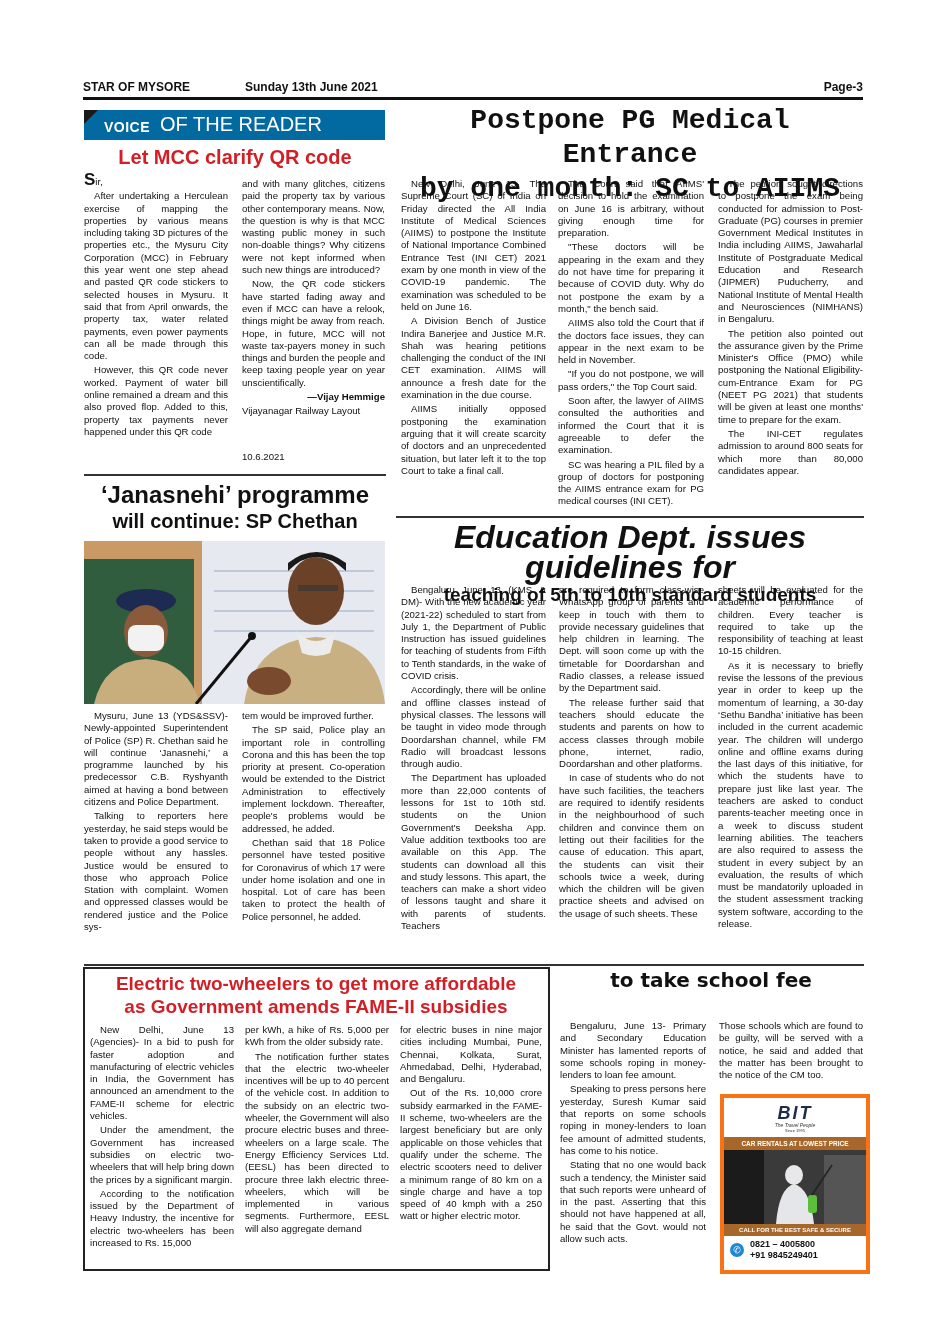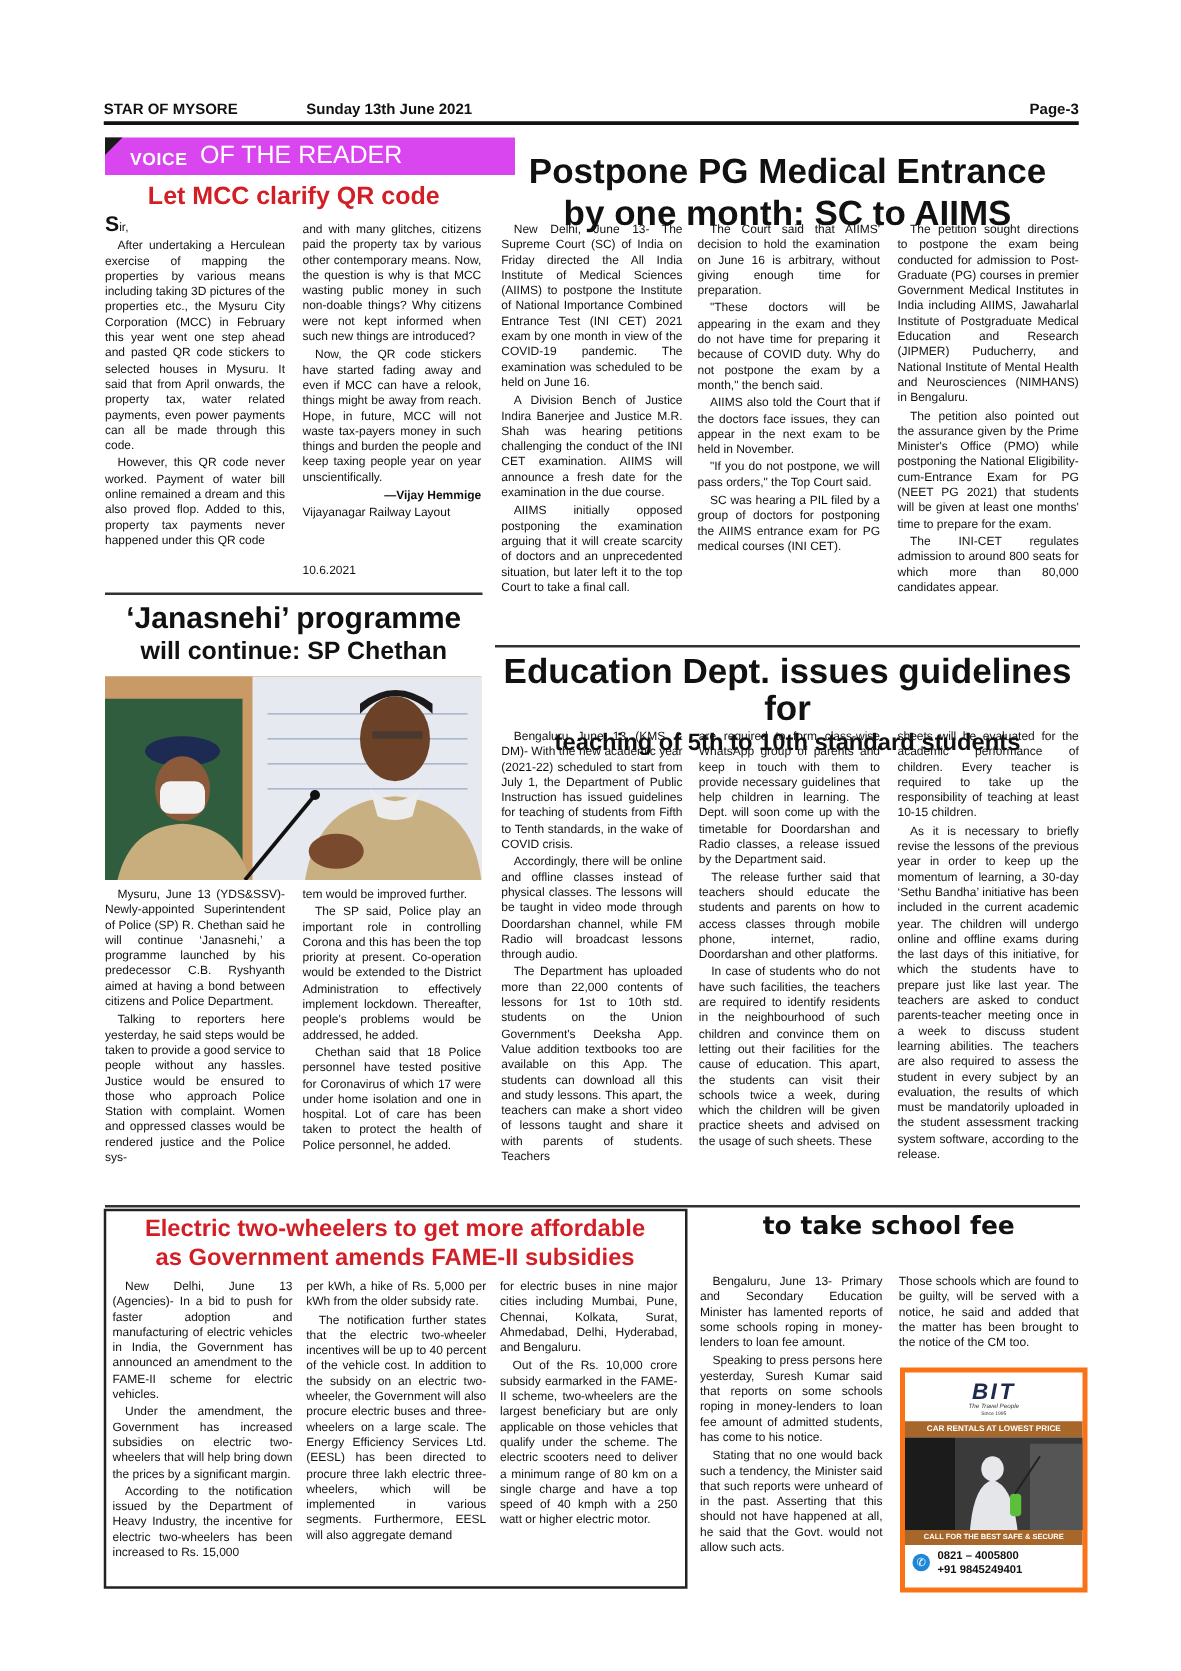--- a/index.html
+++ b/index.html
@@ -7,21 +7,21 @@
   .abs { position:absolute; }
   .masthead { left:83px; top:80px; width:780px; height:16px; font-weight:bold; font-size:12px; }
   .masthead .paper { position:absolute; left:0; top:0; }
   .masthead .date { position:absolute; left:162px; top:0; }
   .masthead .page { position:absolute; right:0; top:0; }
   .rule-top { left:83px; top:97px; width:780px; height:3px; background:#111; }
   .col-text { font-size:9.6px; line-height:12.3px; text-align:justify; hyphens:manual; }
   .col-text p { margin:0; text-indent:10px; }
   .col-text p + p { margin-top:2px; }
   .col-text p.noind { text-indent:0; }
-  .voice-banner { left:84px; top:110px; width:301px; height:30px; background:#d946ef;padding-left:27px; }
+  .voice-banner { left:84px; top:110px; width:301px; height:30px; background:#0369a1; }
   .voice-banner .corner { position:absolute; left:0; top:0; width:0; height:0; border-top:14px solid #1a1a1a; border-right:14px solid transparent; }
   .voice-banner .v1 { position:absolute; left:20px; top:9px; font-weight:bold; font-size:14px; color:#fff; letter-spacing:0.5px; }
   .voice-banner .v2 { position:absolute; left:76px; top:3px; font-size:20px; color:#fff; }
   .red-head { color:#d21f26; font-weight:bold; }
   .black-head { color:#111; font-weight:bold; text-align:center; }
   .hr { background:#333; height:2px; }
   .photo { left:84px; top:541px; width:301px; height:163px; overflow:hidden; background:#c9b08a; }
   .ad-box { left:720px; top:1094px; width:142px; height:172px; border:4px solid #f97316; background:#fff; }
   .ev-box { left:83px; top:967px; width:463px; height:300px; border:2px solid #222; }
 </style>
@@ -48,34 +48,35 @@
 </div>
 <div class="abs col-text" style="left:242px;top:178px;width:143px;">
   <p class="noind">and with many glitches, citizens paid the property tax by various other contemporary means. Now, the question is why is that MCC wasting public money in such non-doable things? Why citizens were not kept informed when such new things are introduced?</p>
   <p>Now, the QR code stickers have started fading away and even if MCC can have a relook, things might be away from reach. Hope, in future, MCC will not waste tax-payers money in such things and burden the people and keep taxing people year on year unscientifically.</p>
   <p class="noind" style="text-align:right;font-weight:bold;">—Vijay Hemmige</p>
   <p class="noind" style="text-align:left;">Vijayanagar Railway Layout</p>
   <p class="noind" style="text-align:left;margin-top:33px;">10.6.2021</p>
 </div>
 <div class="abs hr" style="left:84px;top:474px;width:302px;"></div>
 
-<div class="abs black-head" style="left:396px;top:104px;width:468px;font-size:28px;line-height:34px;font-family:Liberation Sans, sans-serif;margin-top:16px;">
+<div class="abs black-head" style="left:396px;top:104px;width:468px;font-size:28px;line-height:34px;font-family:Liberation Mono, monospace;">
   <div>Postpone PG Medical Entrance</div>
   <div>by one month: SC to AIIMS</div>
 </div>
 <div class="abs col-text" style="left:401px;top:178px;width:145px;">
   <p>New Delhi, June 13- The Supreme Court (SC) of India on Friday directed the All India Institute of Medical Sciences (AIIMS) to postpone the Institute of National Importance Combined Entrance Test (INI CET) 2021 exam by one month in view of the COVID-19 pandemic. The examination was scheduled to be held on June 16.</p>
   <p>A Division Bench of Justice Indira Banerjee and Justice M.R. Shah was hearing petitions challenging the conduct of the INI CET examination. AIIMS will announce a fresh date for the examination in the due course.</p>
   <p>AIIMS initially opposed postponing the examination arguing that it will create scarcity of doctors and an unprecedented situation, but later left it to the top Court to take a final call.</p>
 </div>
 <div class="abs col-text" style="left:558px;top:178px;width:146px;">
   <p>The Court said that AIIMS' decision to hold the examination on June 16 is arbitrary, without giving enough time for preparation.</p>
   <p>"These doctors will be appearing in the exam and they do not have time for preparing it because of COVID duty. Why do not postpone the exam by a month," the bench said.</p>
   <p>AIIMS also told the Court that if the doctors face issues, they can appear in the next exam to be held in November.</p>
   <p>"If you do not postpone, we will pass orders," the Top Court said.</p>
+  <p>Soon after, the lawyer of AIIMS consulted the authorities and informed the Court that it is agreeable to defer the examination.</p>
   <p>SC was hearing a PIL filed by a group of doctors for postponing the AIIMS entrance exam for PG medical courses (INI CET).</p>
 </div>
 <div class="abs col-text" style="left:718px;top:178px;width:145px;">
   <p>The petition sought directions to postpone the exam being conducted for admission to Post-Graduate (PG) courses in premier Government Medical Institutes in India including AIIMS, Jawaharlal Institute of Postgraduate Medical Education and Research (JIPMER) Puducherry, and National Institute of Mental Health and Neurosciences (NIMHANS) in Bengaluru.</p>
   <p>The petition also pointed out the assurance given by the Prime Minister's Office (PMO) while postponing the National Eligibility-cum-Entrance Exam for PG (NEET PG 2021) that students will be given at least one months' time to prepare for the exam.</p>
   <p>The INI-CET regulates admission to around 800 seats for which more than 80,000 candidates appear.</p>
 </div>
 <div class="abs hr" style="left:396px;top:516px;width:468px;"></div>
 
 <div class="abs black-head" style="left:84px;top:481px;width:302px;font-size:24px;line-height:28px;">
@@ -111,21 +112,21 @@
   <p>Mysuru, June 13 (YDS&amp;SSV)- Newly-appointed Superintendent of Police (SP) R. Chethan said he will continue ‘Janasnehi,’ a programme launched by his predecessor C.B. Ryshyanth aimed at having a bond between citizens and Police Department.</p>
   <p>Talking to reporters here yesterday, he said steps would be taken to provide a good service to people without any hassles. Justice would be ensured to those who approach Police Station with complaint. Women and oppressed classes would be rendered justice and the Police sys-</p>
 </div>
 <div class="abs col-text" style="left:242px;top:710px;width:143px;">
   <p class="noind">tem would be improved further.</p>
   <p>The SP said, Police play an important role in controlling Corona and this has been the top priority at present. Co-operation would be extended to the District Administration to effectively implement lockdown. Thereafter, people's problems would be addressed, he added.</p>
   <p>Chethan said that 18 Police personnel have tested positive for Coronavirus of which 17 were under home isolation and one in hospital. Lot of care has been taken to protect the health of Police personnel, he added.</p>
 </div>
 
 <div class="abs black-head" style="left:396px;top:522px;width:468px;">
-  <div style="font-size:28px;line-height:30px;">Education Dept. issues guidelines for</div>
+  <div style="font-size:32px;line-height:30px;font-style:italic;">Education Dept. issues guidelines for</div>
   <div style="font-size:19px;line-height:26px;">teaching of 5th to 10th standard students</div>
 </div>
 <div class="abs col-text" style="left:401px;top:584px;width:145px;">
   <p>Bengaluru June 13 (KMS &amp; DM)- With the new academic year (2021-22) scheduled to start from July 1, the Department of Public Instruction has issued guidelines for teaching of students from Fifth to Tenth standards, in the wake of COVID crisis.</p>
   <p>Accordingly, there will be online and offline classes instead of physical classes. The lessons will be taught in video mode through Doordarshan channel, while FM Radio will broadcast lessons through audio.</p>
   <p>The Department has uploaded more than 22,000 contents of lessons for 1st to 10th std. students on the Union Government's Deeksha App. Value addition textbooks too are available on this App. The students can download all this and study lessons. This apart, the teachers can make a short video of lessons taught and share it with parents of students. Teachers</p>
 </div>
 <div class="abs col-text" style="left:559px;top:584px;width:145px;">
   <p class="noind">are required to form class-wise WhatsApp group of parents and keep in touch with them to provide necessary guidelines that help children in learning. The Dept. will soon come up with the timetable for Doordarshan and Radio classes, a release issued by the Department said.</p>
   <p>The release further said that teachers should educate the students and parents on how to access classes through mobile phone, internet, radio, Doordarshan and other platforms.</p>

